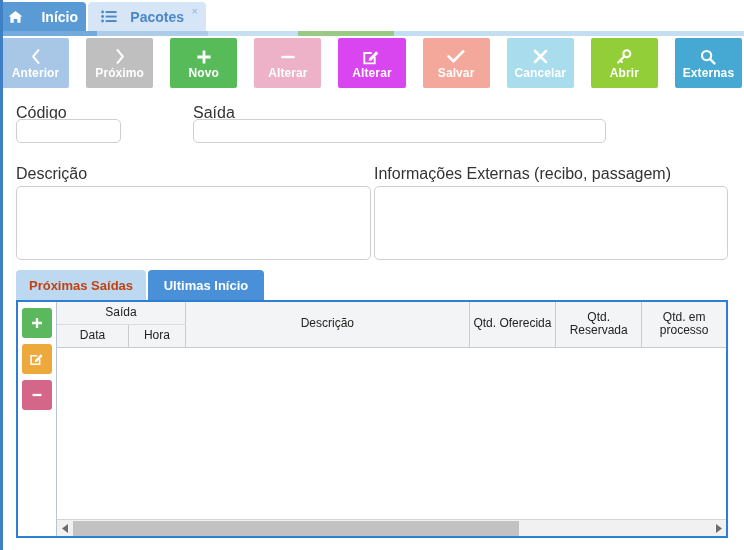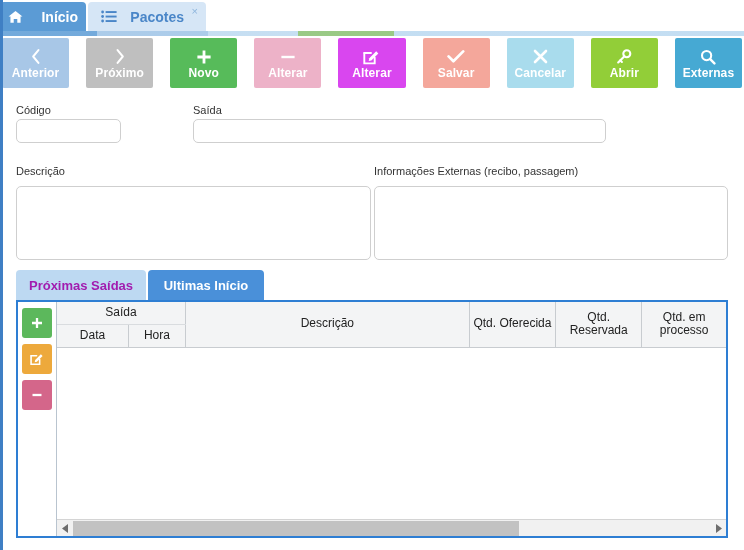--- a/index.html
+++ b/index.html
@@ -135,21 +135,21 @@
   }
   .tbtn .tl {
     font-size: 12px;
     font-weight: 700;
     letter-spacing: .1px;
   }
 
   
   .form-label {
     position: absolute;
-    font-size: 11px;
+    font-size: 16px;
     color: #333333;
     white-space: nowrap;
   }
   .fld {
     position: absolute;
     border: 1px solid #cfcfcf;
     border-radius: 5px;
     background: #ffffff;
     font-family: inherit;
     font-size: 12px;
@@ -177,21 +177,21 @@
     font-weight: 700;
     border-radius: 4px 4px 0 0;
     white-space: nowrap;
     cursor: pointer;
     user-select: none;
   }
   .gtab.inactive {
     left: 0;
     width: 130px;
     background: #bdd9f2;
-    color: #a21caf;
+    color: #c2410c;
   }
   .gtab.active {
     left: 132px;
     width: 116px;
     background: #4a90d9;
     color: #ffffff;
   }
 
   
   .gpanel {

